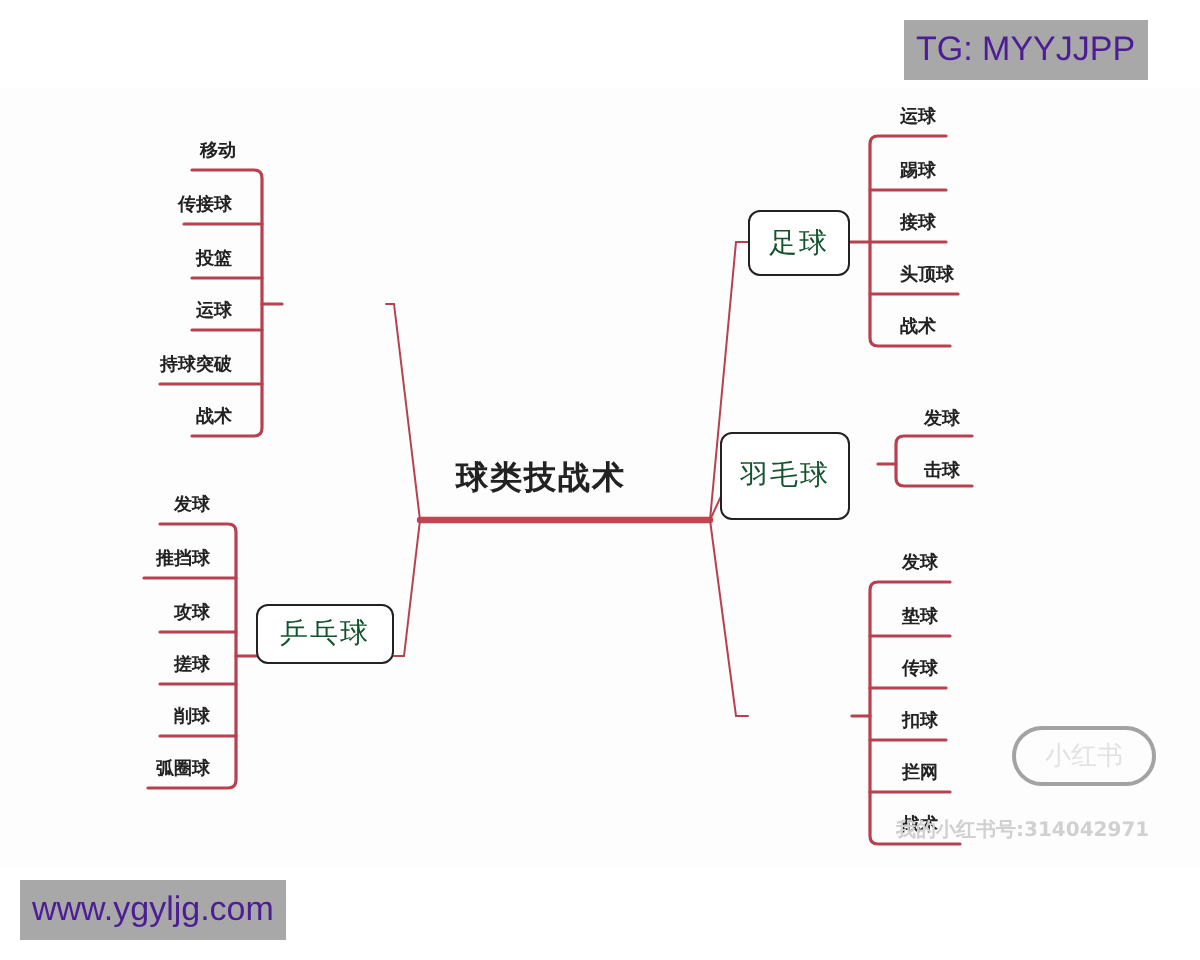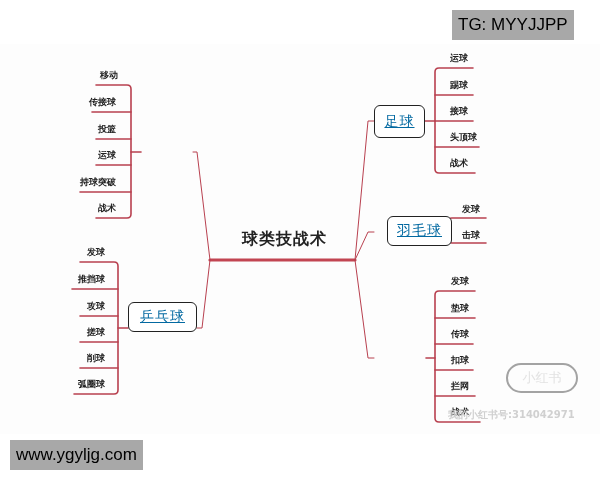--- a/index.html
+++ b/index.html
@@ -8,33 +8,33 @@
     background:#ffffff;
     font-family:"DejaVu Sans", sans-serif;
   }
   .canvas { position:absolute; left:0; top:0; width:600px; height:480px; }
   .canvas-bg { position:absolute; left:0; top:44px; width:600px; height:390px; background:#fdfdfd; }
   svg.lines { position:absolute; left:0; top:0; width:600px; height:480px; }
   .node-box {
     position:absolute; box-sizing:border-box;
     border:1.6px solid #222; border-radius:6px; background:#fff;
     display:flex; align-items:center; justify-content:center;
-    font-size:14px; color:#0369a1; letter-spacing:1px;text-decoration:underline;
+    font-size:14px; color:#14532d; letter-spacing:1px;
   }
   .root-label {
     position:absolute; font-size:16px; font-weight:bold; color:#222;
     letter-spacing:1px; white-space:nowrap;
   }
   .leaf {
     position:absolute; font-size:9px; color:#222; white-space:nowrap;
     font-weight:bold;
   }
   .leaf.left { text-align:right; }
   .tag {
-    position:absolute; background:#a8a8a8; color:#000000;
+    position:absolute; background:#a8a8a8; color:#4c1d95;
     font-family:"Liberation Sans", sans-serif; font-size:17px;
     padding:0 6px; line-height:30px; height:30px;
   }
   .xhs-logo {
     position:absolute; left:506px; top:363px; width:72px; height:30px;
     border:2px solid #a3a3a3; border-radius:16px; box-sizing:border-box;
     color:#e2e2e2; font-size:13px; font-weight:normal;
     display:flex; align-items:center; justify-content:center;
   }
   .xhs-id {
@@ -95,25 +95,25 @@
         <line x1="426" y1="358" x2="435" y2="358"></line>
         <path d="M475 291 H439 Q435 291 435 295 V418 Q435 422 439 422 H480"></path>
         <line x1="435" y1="318" x2="475" y2="318"></line>
         <line x1="435" y1="344" x2="473" y2="344"></line>
         <line x1="435" y1="370" x2="473" y2="370"></line>
         <line x1="435" y1="396" x2="475" y2="396"></line>
       </g>
     </g>
   </svg>
 
-  <div class="root-label" style="left:242px; top:229px;">球类技战术</div>
+  <div class="root-label" style="left:228px; top:229px;">球类技战术</div>
 
   <div class="node-box" style="left:128px; top:302px; width:69px; height:30px;">乒乓球</div>
   <div class="node-box" style="left:374px; top:105px; width:51px; height:33px;">足球</div>
-  <div class="node-box" style="left:387px; top:216px; width:65px; height:30px;">羽毛球</div>
+  <div class="node-box" style="left:360px; top:216px; width:65px; height:44px;">羽毛球</div>
 
   <div class="leaf left" style="right:482px; top:69px;">移动</div>
   <div class="leaf left" style="right:484px; top:96px;">传接球</div>
   <div class="leaf left" style="right:484px; top:123px;">投篮</div>
   <div class="leaf left" style="right:484px; top:149px;">运球</div>
   <div class="leaf left" style="right:484px; top:176px;margin-left:28px;">持球突破</div>
   <div class="leaf left" style="right:484px; top:202px;">战术</div>
 
   <div class="leaf left" style="right:495px; top:246px;">发球</div>
   <div class="leaf left" style="right:495px; top:273px;">推挡球</div>

